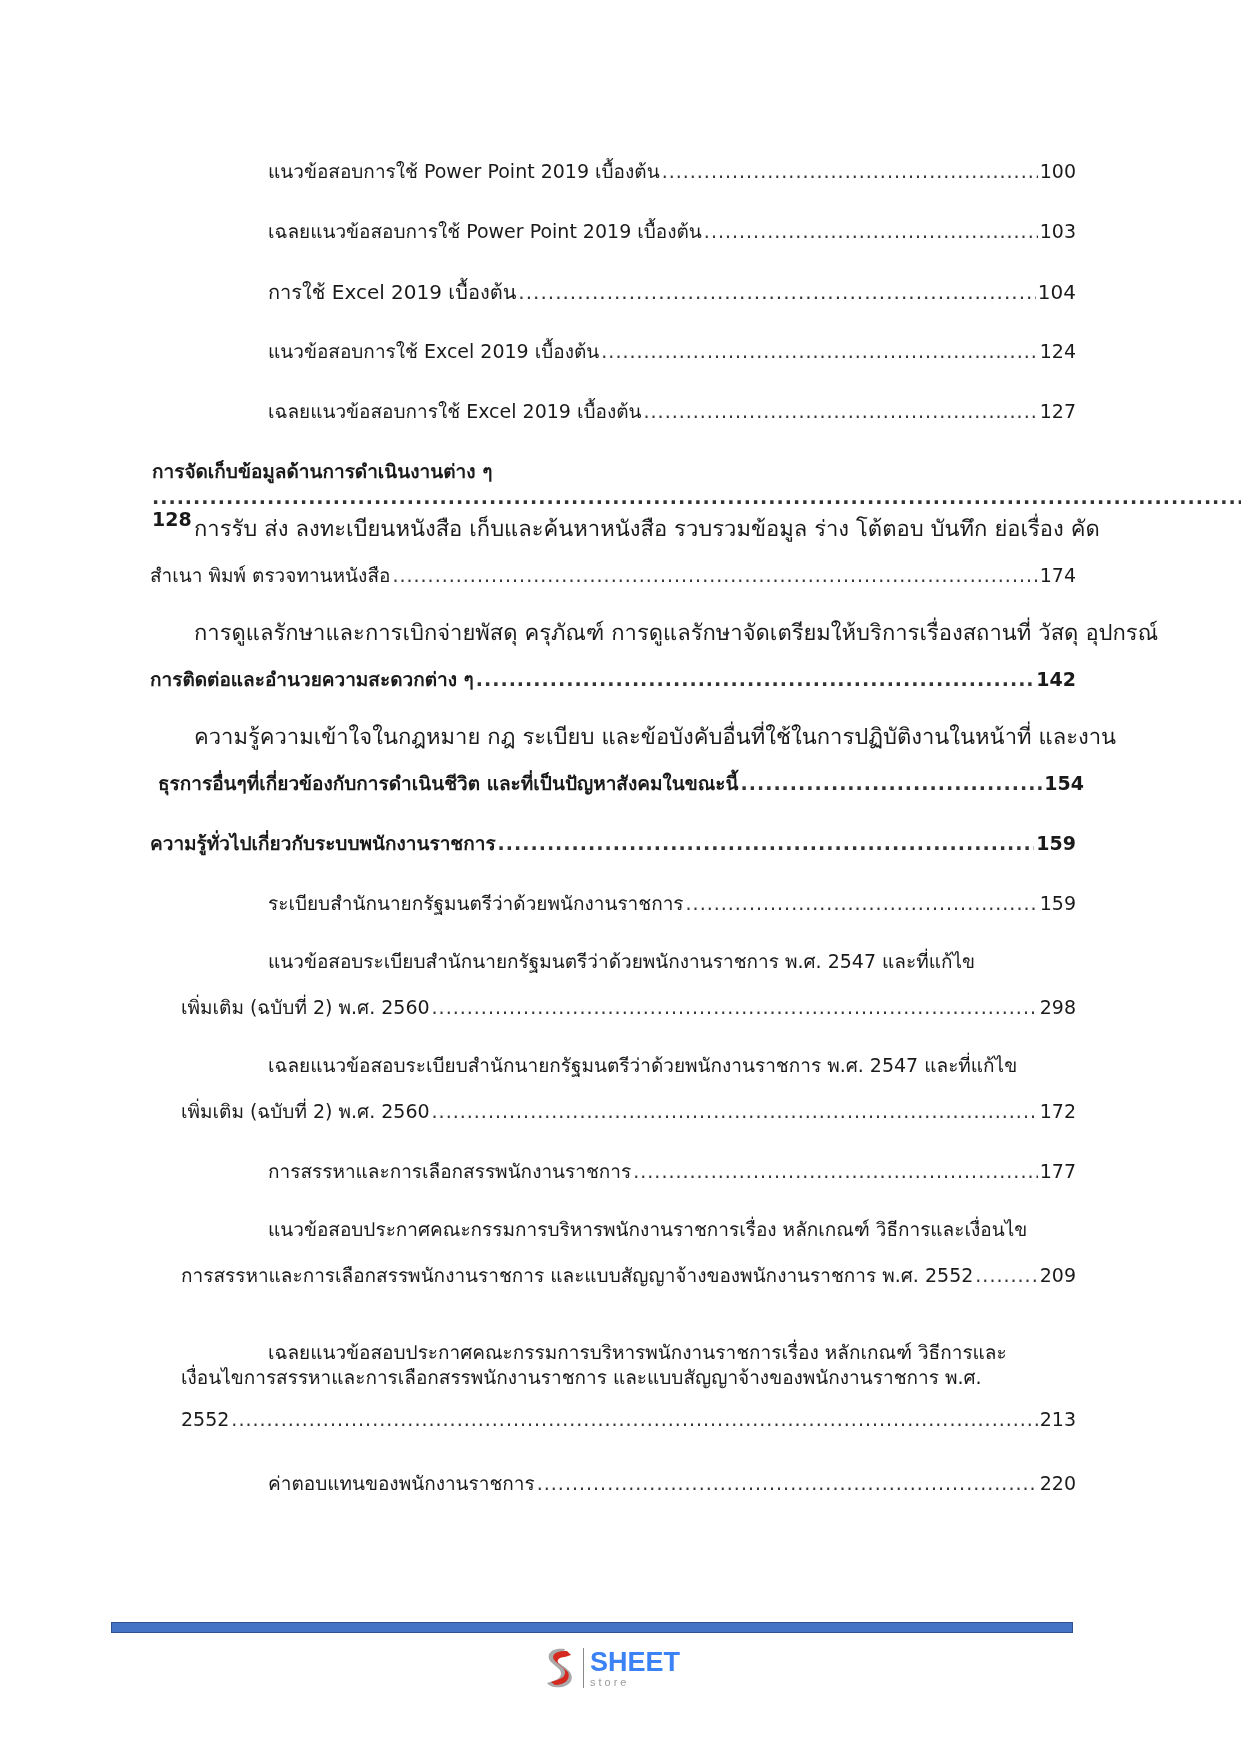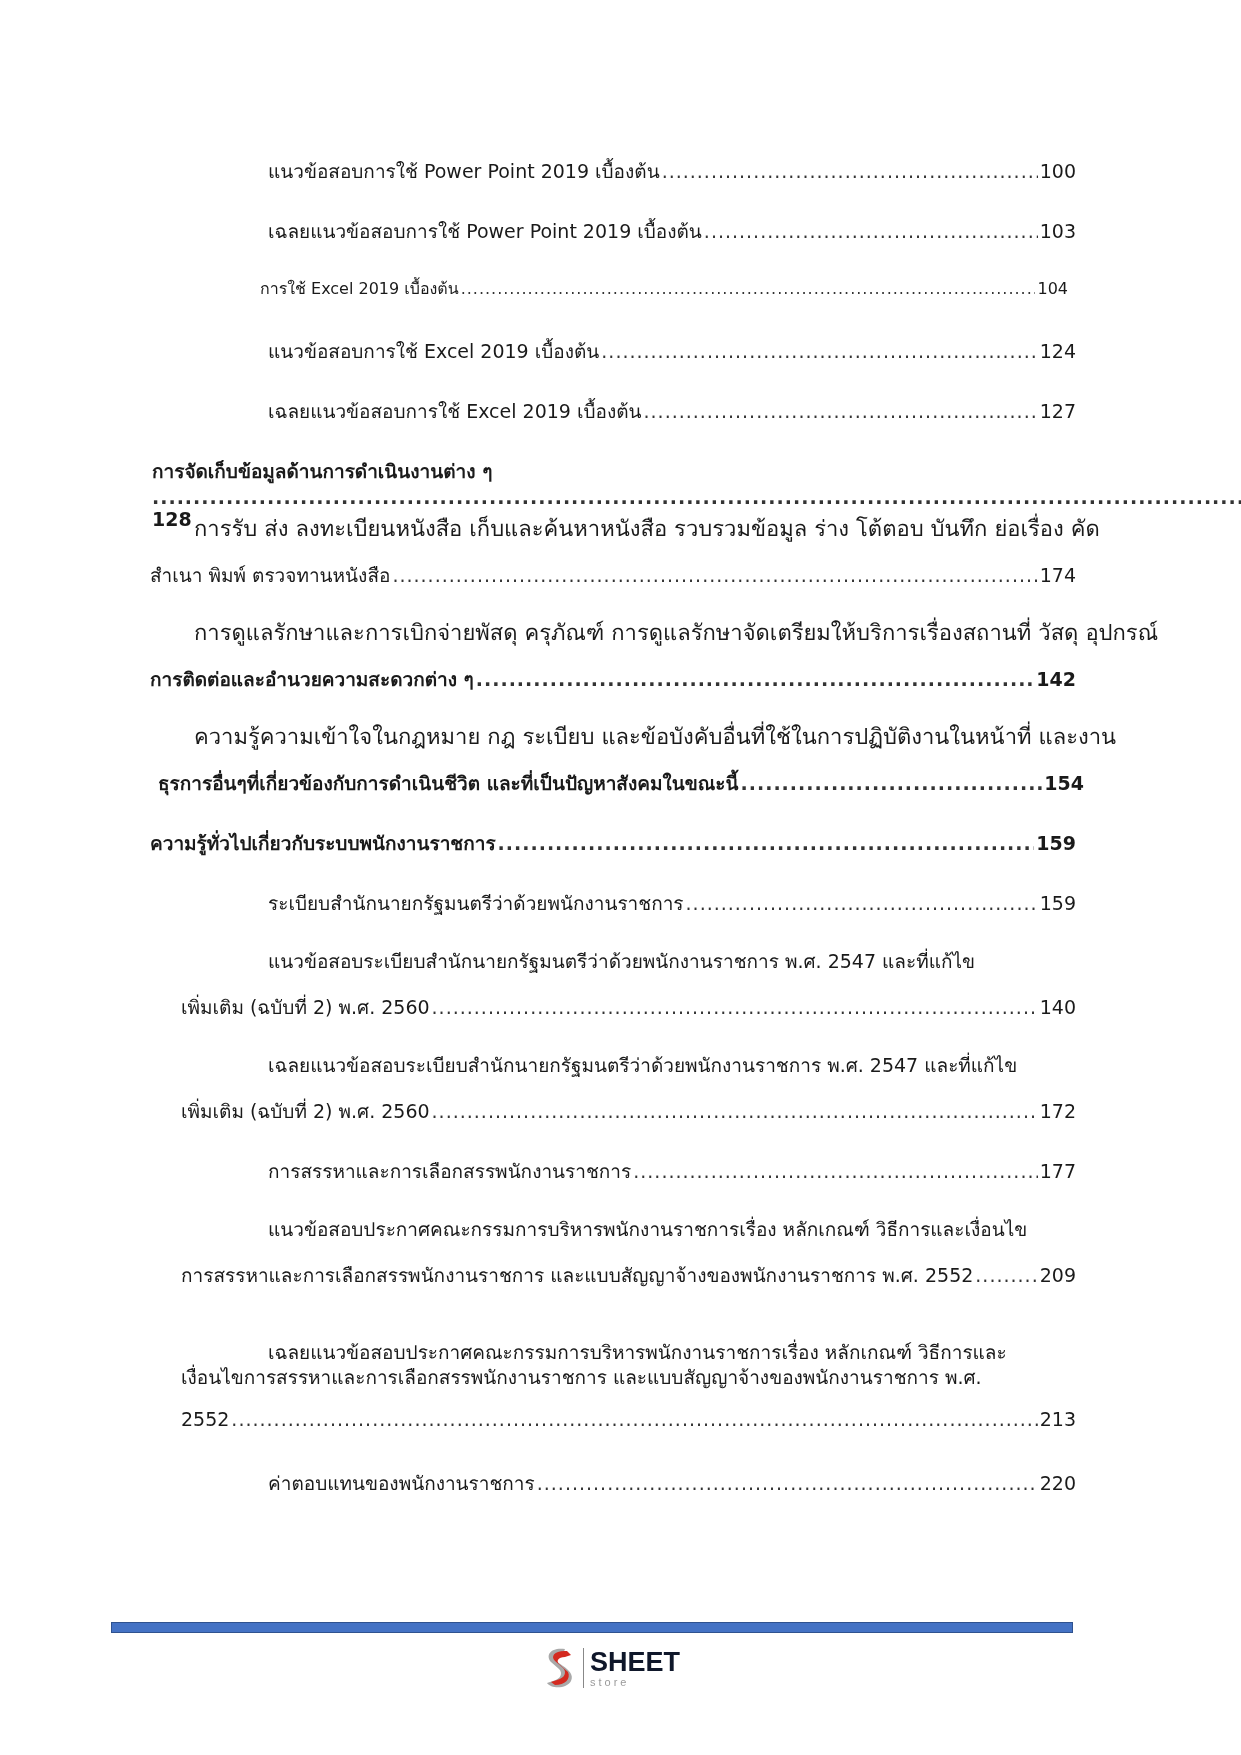--- a/index.html
+++ b/index.html
@@ -83,21 +83,21 @@
     }
     .logo-text {
       display: flex;
       flex-direction: column;
       line-height: 1;
     }
     .logo-sheet {
       font-family: "Liberation Sans", sans-serif;
       font-weight: bold;
       font-size: 27px;
-      color: #0f172a;
+      color: #3b82f6;
       letter-spacing: 0px;
     }
     .logo-store {
       font-family: "Liberation Sans", sans-serif;
       font-size: 11px;
       color: #9a9a9a;
       letter-spacing: 3px;
       margin-top: 1px;
     }
   </style>
@@ -111,21 +111,21 @@
     <span class="dots"></span>
     <span class="page">100</span>
   </div>
 
   <div class="line" style="left:268px; top:216px; width:808px; font-size:19px;">
     <span class="text">เฉลยแนวข้อสอบการใช้ Power Point 2019 เบื้องต้น</span>
     <span class="dots"></span>
     <span class="page">103</span>
   </div>
 
-  <div class="line" style="left:260px; top:276px; width:808px; font-size:16px;">
+  <div class="line" style="left:268px; top:276px; width:808px; font-size:20px;">
     <span class="text">การใช้ Excel 2019 เบื้องต้น</span>
     <span class="dots"></span>
     <span class="page">104</span>
   </div>
 
   <div class="line" style="left:268px; top:336px; width:808px; font-size:19px;">
     <span class="text">แนวข้อสอบการใช้ Excel 2019 เบื้องต้น</span>
     <span class="dots"></span>
     <span class="page">124</span>
   </div>
@@ -172,21 +172,21 @@
   <div class="line" style="left:268px; top:888px; width:808px; font-size:19px;">
     <span class="text">ระเบียบสำนักนายกรัฐมนตรีว่าด้วยพนักงานราชการ</span>
     <span class="dots"></span>
     <span class="page">159</span>
   </div>
 
   <div class="entry" style="left:268px; top:948px;">แนวข้อสอบระเบียบสำนักนายกรัฐมนตรีว่าด้วยพนักงานราชการ พ.ศ. 2547 และที่แก้ไข</div>
   <div class="line" style="left:181px; top:992px; width:895px; font-size:19px;">
     <span class="text">เพิ่มเติม (ฉบับที่ 2) พ.ศ. 2560</span>
     <span class="dots"></span>
-    <span class="page">140</span>
+    <span class="page">298</span>
   </div>
 
   <div class="entry" style="left:268px; top:1052px;">เฉลยแนวข้อสอบระเบียบสำนักนายกรัฐมนตรีว่าด้วยพนักงานราชการ พ.ศ. 2547 และที่แก้ไข</div>
   <div class="line" style="left:181px; top:1096px; width:895px; font-size:19px;">
     <span class="text">เพิ่มเติม (ฉบับที่ 2) พ.ศ. 2560</span>
     <span class="dots"></span>
     <span class="page">172</span>
   </div>
 
   <div class="line" style="left:268px; top:1156px; width:808px; font-size:19px;">

